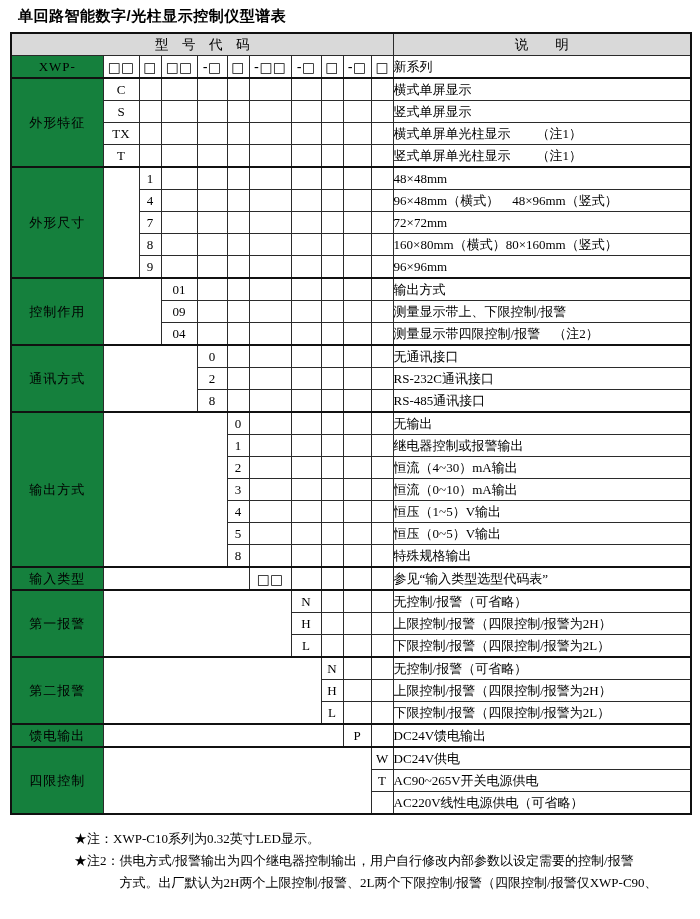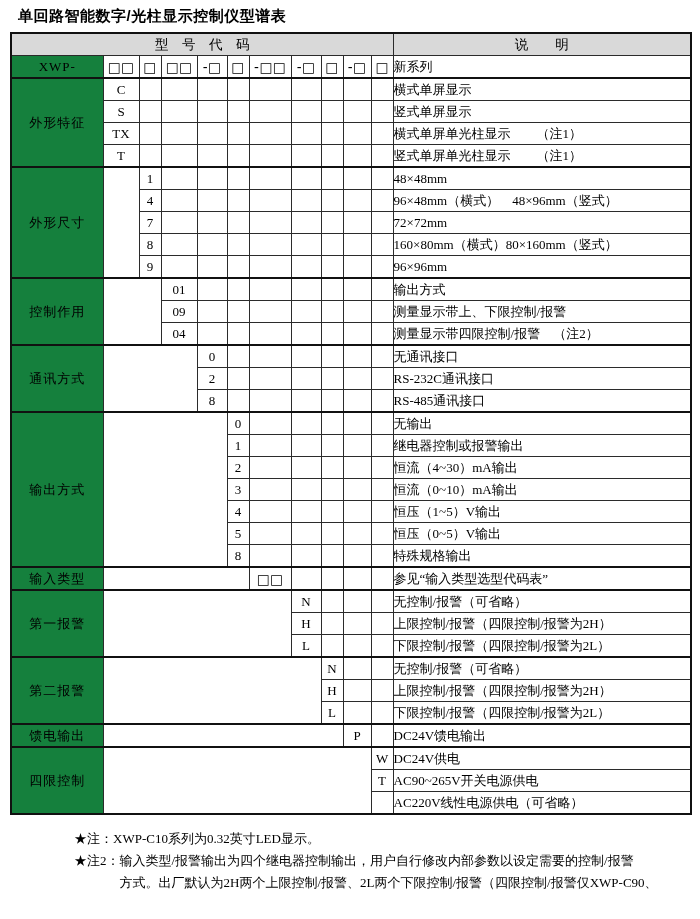--- a/index.html
+++ b/index.html
@@ -438,19 +438,19 @@
   <div class="notes">
     <div class="note">
       <span class="marker">★注：</span>
       <div class="note-lines">
         <div>XWP-C10系列为0.32英寸LED显示。</div>
       </div>
     </div>
     <div class="note">
       <span class="marker">★注2：</span>
       <div class="note-lines">
-        <div>输入类型/报警输出为四个继电器控制输出，用户自行修改内部参数以设定需要的控制/报警</div>
+        <div>供电方式/报警输出为四个继电器控制输出，用户自行修改内部参数以设定需要的控制/报警</div>
         <div>方式。出厂默认为2H两个上限控制/报警、2L两个下限控制/报警（四限控制/报警仅XWP-C90、</div>
 
       </div>
     </div>
   </div>
 </div>
 
 </body></html>

